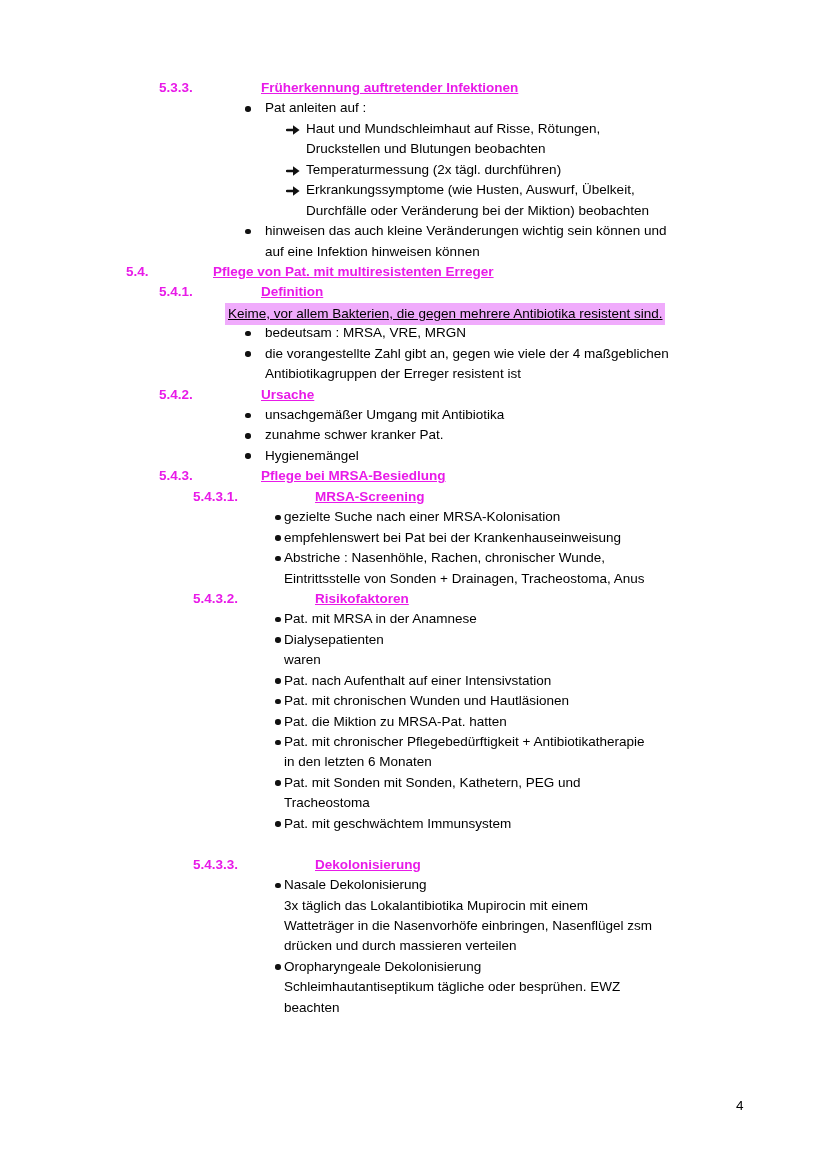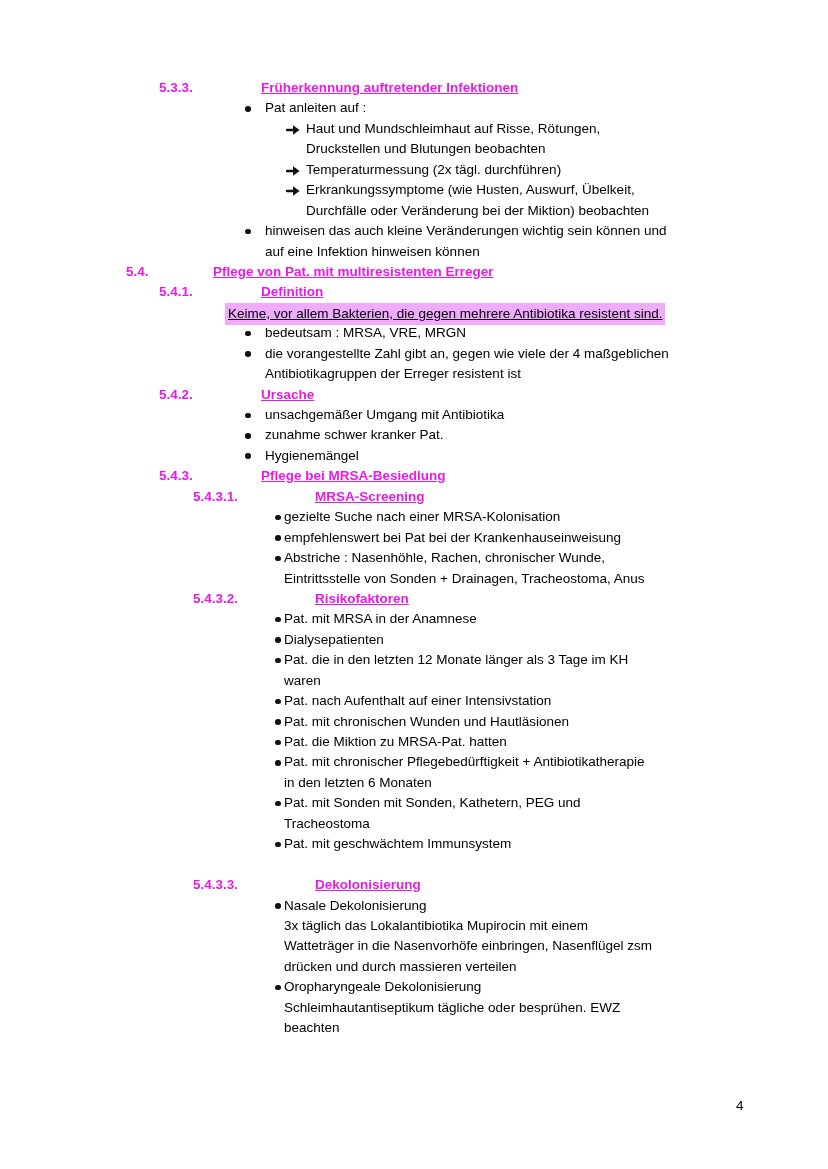--- a/index.html
+++ b/index.html
@@ -163,24 +163,20 @@
         <span class="txt">Risikofaktoren</span>
       </div>
       <div class="line b2">
         <span class="bullet"></span>
         <span class="txt">Pat. mit MRSA in der Anamnese</span>
       </div>
       <div class="line b2">
         <span class="bullet"></span>
         <span class="txt">Dialysepatienten</span>
       </div>
-      <div class="line b2">
-        <span class="bullet"></span>
-        <span class="txt">Pat. die in den letzten 12 Monate länger als 3 Tage im KH</span>
-      </div>
       <div class="line b2 cont">
         <span class="txt">waren</span>
       </div>
       <div class="line b2">
         <span class="bullet"></span>
         <span class="txt">Pat. nach Aufenthalt auf einer Intensivstation</span>
       </div>
       <div class="line b2">
         <span class="bullet"></span>
         <span class="txt">Pat. mit chronischen Wunden und Hautläsionen</span>

